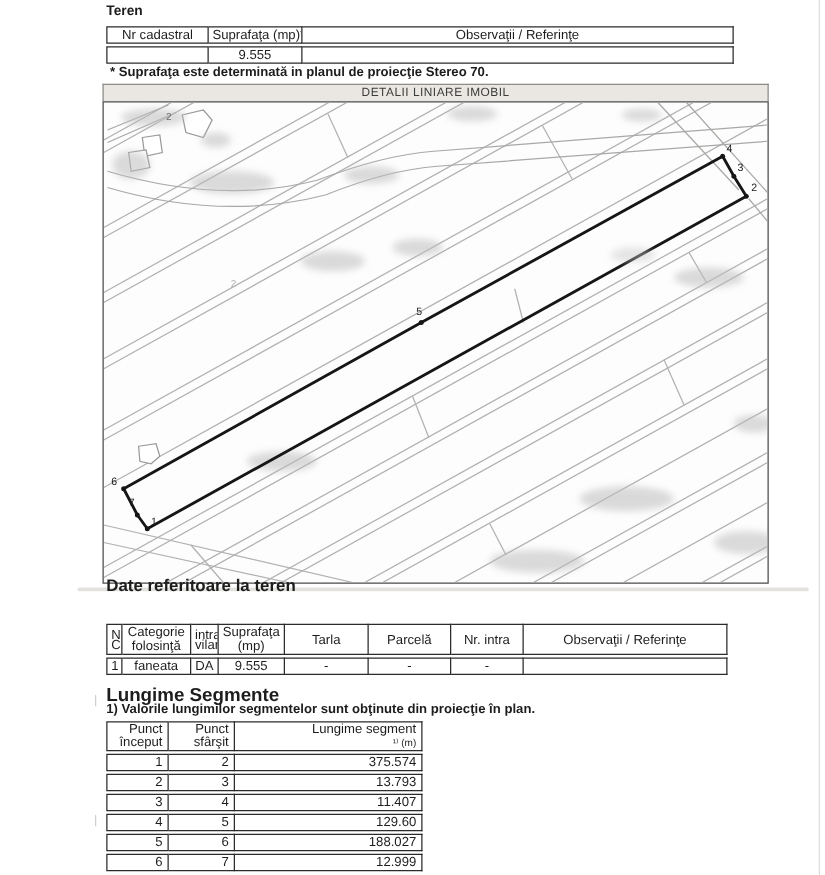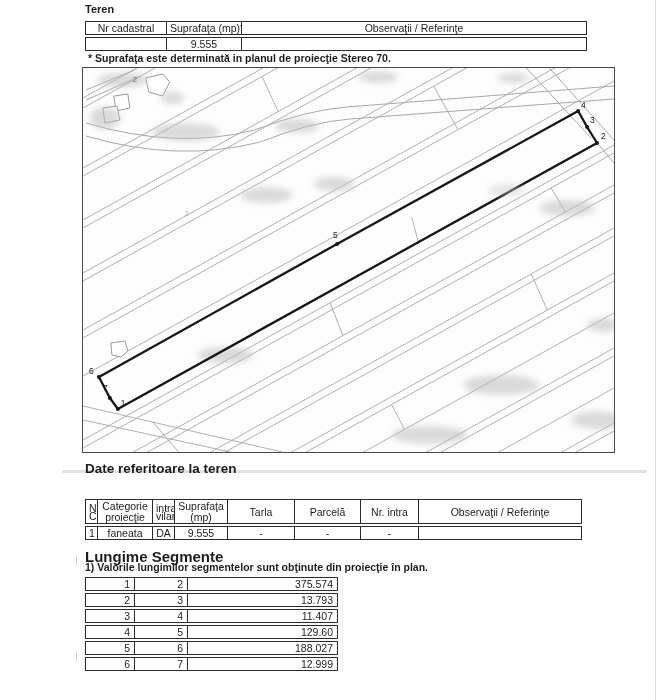--- a/index.html
+++ b/index.html
@@ -62,20 +62,21 @@
     <td></td>
     <td>9.555</td>
     <td></td>
   </tr>
 </tbody>
   </table>
 
 <div class="abs note" style="left:88px;top:52px;">* Suprafaţa este determinată in planul de proiecţie Stereo 70.</div>
 
 <div class="abs" style="left:82px;top:67px;width:533px;">
+  <div class="map-head">DETALII LINIARE IMOBIL</div>
   <div class="map-box">
     <svg width="531" height="384" viewBox="0 0 533 384" preserveAspectRatio="none">
       <defs>
         <filter id="blur3" x="-60%" y="-60%" width="220%" height="220%">
             <feGaussianBlur stdDeviation="3"></feGaussianBlur>
           </filter>
       </defs>
 
       <g stroke="#b2b0b0" stroke-width="1" fill="none">
         <line x1="0" y1="30" x2="533" y2="-265"></line>
@@ -201,21 +202,21 @@
       <col style="width:163px">
   </colgroup>
   <tbody>
       <tr style="height:25px;">
     <td class="tiny">
       <span class="abs-none">Nr</span><br>
       <span>Crt</span>
     </td>
     <td class="two-line">
       <span>Categorie</span><br>
-      <span>proiecţie</span>
+      <span>folosinţă</span>
     </td>
     <td class="tiny">
       <span>intra</span><br>
       <span>vilan</span>
     </td>
     <td class="two-line">
       <span>Suprafaţa</span><br>
       <span>(mp)</span>
     </td>
     <td>Tarla</td>
@@ -239,20 +240,34 @@
 <div class="abs h-small" style="left:85px;top:548px;">Lungime Segmente</div>
 <div class="abs note" style="left:85px;top:561px;">1) Valorile lungimilor segmentelor sunt obţinute din proiecţie în plan.</div>
 
 <table class="tbl abs" style="left:85px;top:575px;width:253px;">
   <colgroup>
       <col style="width:50px">
       <col style="width:53px">
       <col style="width:150px">
     </colgroup>
   <tbody>
+      <tr style="height:21px;">
+    <td class="two-line r">
+      <span>Punct</span><br>
+      <span>început</span>
+    </td>
+    <td class="two-line r">
+      <span>Punct</span><br>
+      <span>sfârşit</span>
+    </td>
+    <td class="two-line r">
+      <span>Lungime segment</span><br>
+      <span style="font-size:8px;">¹⁾ (m)</span>
+    </td>
+  </tr>
   <tr style="height:13px;">
     <td class="r">1</td>
     <td class="r">2</td>
     <td class="r">375.574</td>
   </tr>
   <tr style="height:13px;">
     <td class="r">2</td>
     <td class="r">3</td>
     <td class="r">13.793</td>
   </tr>

